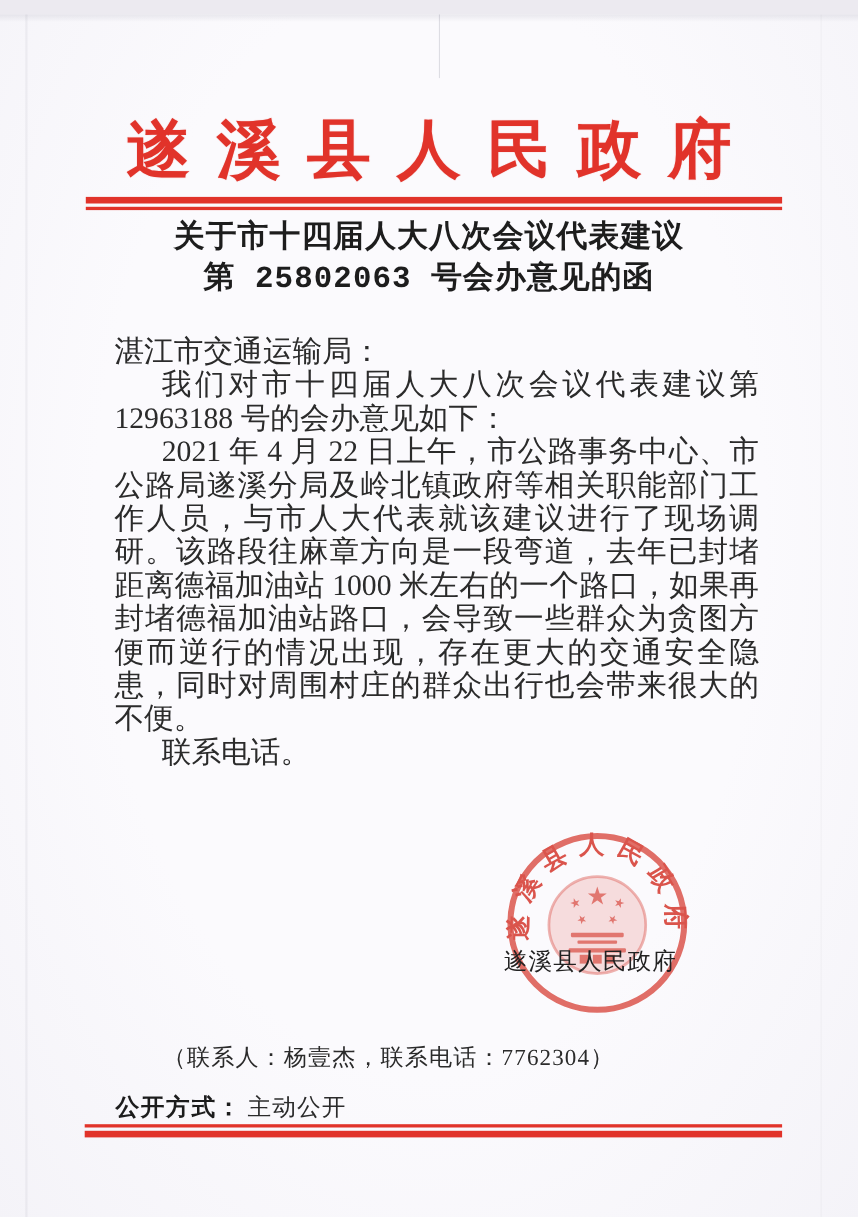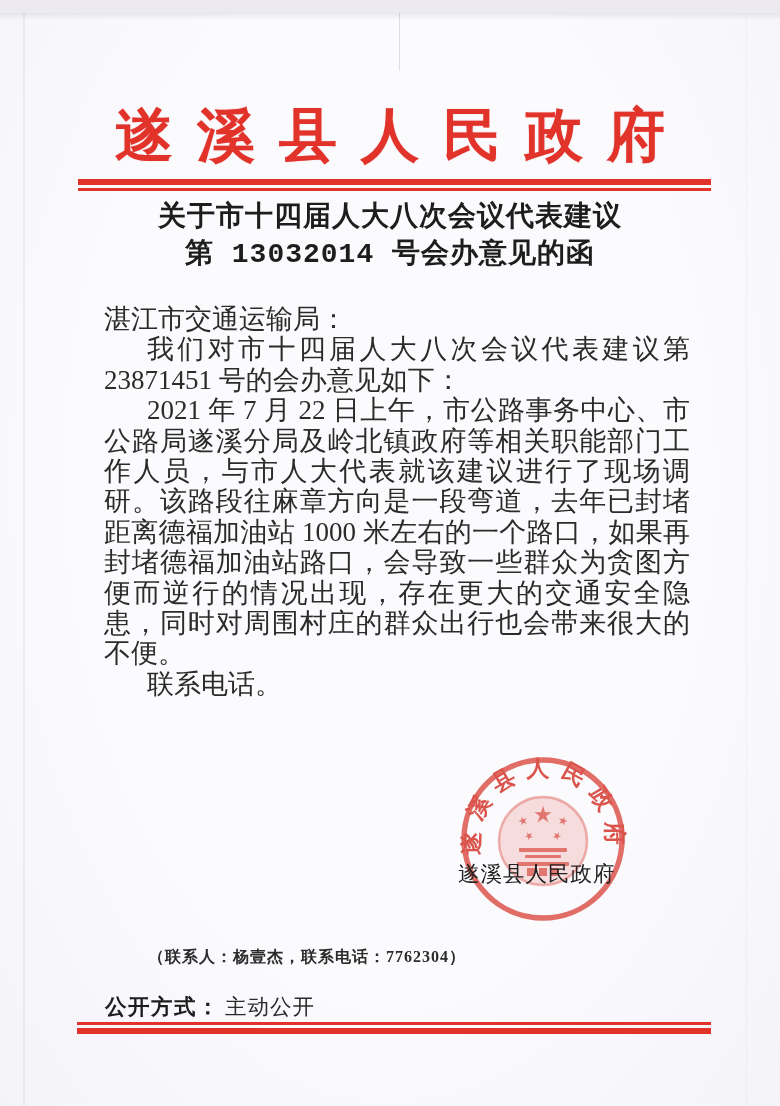--- a/index.html
+++ b/index.html
@@ -64,22 +64,22 @@
   
   .seal { position:absolute; left:457px; top:741px; width:172px; height:172px; z-index:3; opacity:0.92; }
 
   
   .sig-name { position:absolute; left:458px; top:846px; font-size:21.5px; letter-spacing:1px;
     color:#222; z-index:5; white-space:nowrap; }
   .sig-date { position:absolute; left:447px; top:876px; font-size:21.5px; letter-spacing:0.5px;
     color:#222; z-index:5; white-space:nowrap; }
 
   
-  .contact { position:absolute; left:148px; top:934px; font-size:16px; letter-spacing:1px;
-    white-space:nowrap;font-weight:bold; }
+  .contact { position:absolute; left:148px; top:934px; font-size:21px; letter-spacing:1px;
+    white-space:nowrap; }
   .disclosure { position:absolute; left:105px; top:979px; font-size:21.5px; white-space:nowrap; }
   .disc-label { font-family:Liberation Sans, sans-serif; font-weight:700;
     letter-spacing:1.5px; color:#1c1c1c; }
   .disc-value { margin-left:5px; letter-spacing:1px; }
 </style>
 </head>
 <body>
 
 <div class="page">
 
@@ -91,27 +91,27 @@
   <div class="agency">遂溪县人民政府</div>
 
   <div class="rule rule-top">
     <div class="thick"></div>
     <div class="gap"></div>
     <div class="thin"></div>
   </div>
 
   <div class="doc-title">
     <div>关于市十四届人大八次会议代表建议</div>
-    <div>第 13032014 号会办意见的函</div>
+    <div>第 25802063 号会办意见的函</div>
   </div>
 
   <div class="body-text">
     <p class="recipient">湛江市交通运输局：</p>
-    <p class="para">我们对市十四届人大八次会议代表建议第 23871451 号的会办意见如下：</p>
-    <p class="para">2021 年 7 月 22 日上午，市公路事务中心、市公路局遂溪分局及岭北镇政府等相关职能部门工作人员，与市人大代表就该建议进行了现场调研。该路段往麻章方向是一段弯道，去年已封堵距离德福加油站 1000 米左右的一个路口，如果再封堵德福加油站路口，会导致一些群众为贪图方便而逆行的情况出现，存在更大的交通安全隐患，同时对周围村庄的群众出行也会带来很大的不便。</p>
+    <p class="para">我们对市十四届人大八次会议代表建议第 12963188 号的会办意见如下：</p>
+    <p class="para">2021 年 4 月 22 日上午，市公路事务中心、市公路局遂溪分局及岭北镇政府等相关职能部门工作人员，与市人大代表就该建议进行了现场调研。该路段往麻章方向是一段弯道，去年已封堵距离德福加油站 1000 米左右的一个路口，如果再封堵德福加油站路口，会导致一些群众为贪图方便而逆行的情况出现，存在更大的交通安全隐患，同时对周围村庄的群众出行也会带来很大的不便。</p>
     <p class="para">联系电话。</p>
   </div>
 
   <svg class="seal" viewBox="0 0 172 172" xmlns="http://www.w3.org/2000/svg">
     <defs>
       <path id="sealArc" d="M 27.9 112.6 A 64 64 0 1 1 144.1 112.6" fill="none"></path>
       <path id="star" d="M0 -1 L0.588 0.809 L-0.951 -0.309 L0.951 -0.309 L-0.588 0.809 Z"></path>
     </defs>
     <g fill="#d8463d" stroke="#d8463d">
 

